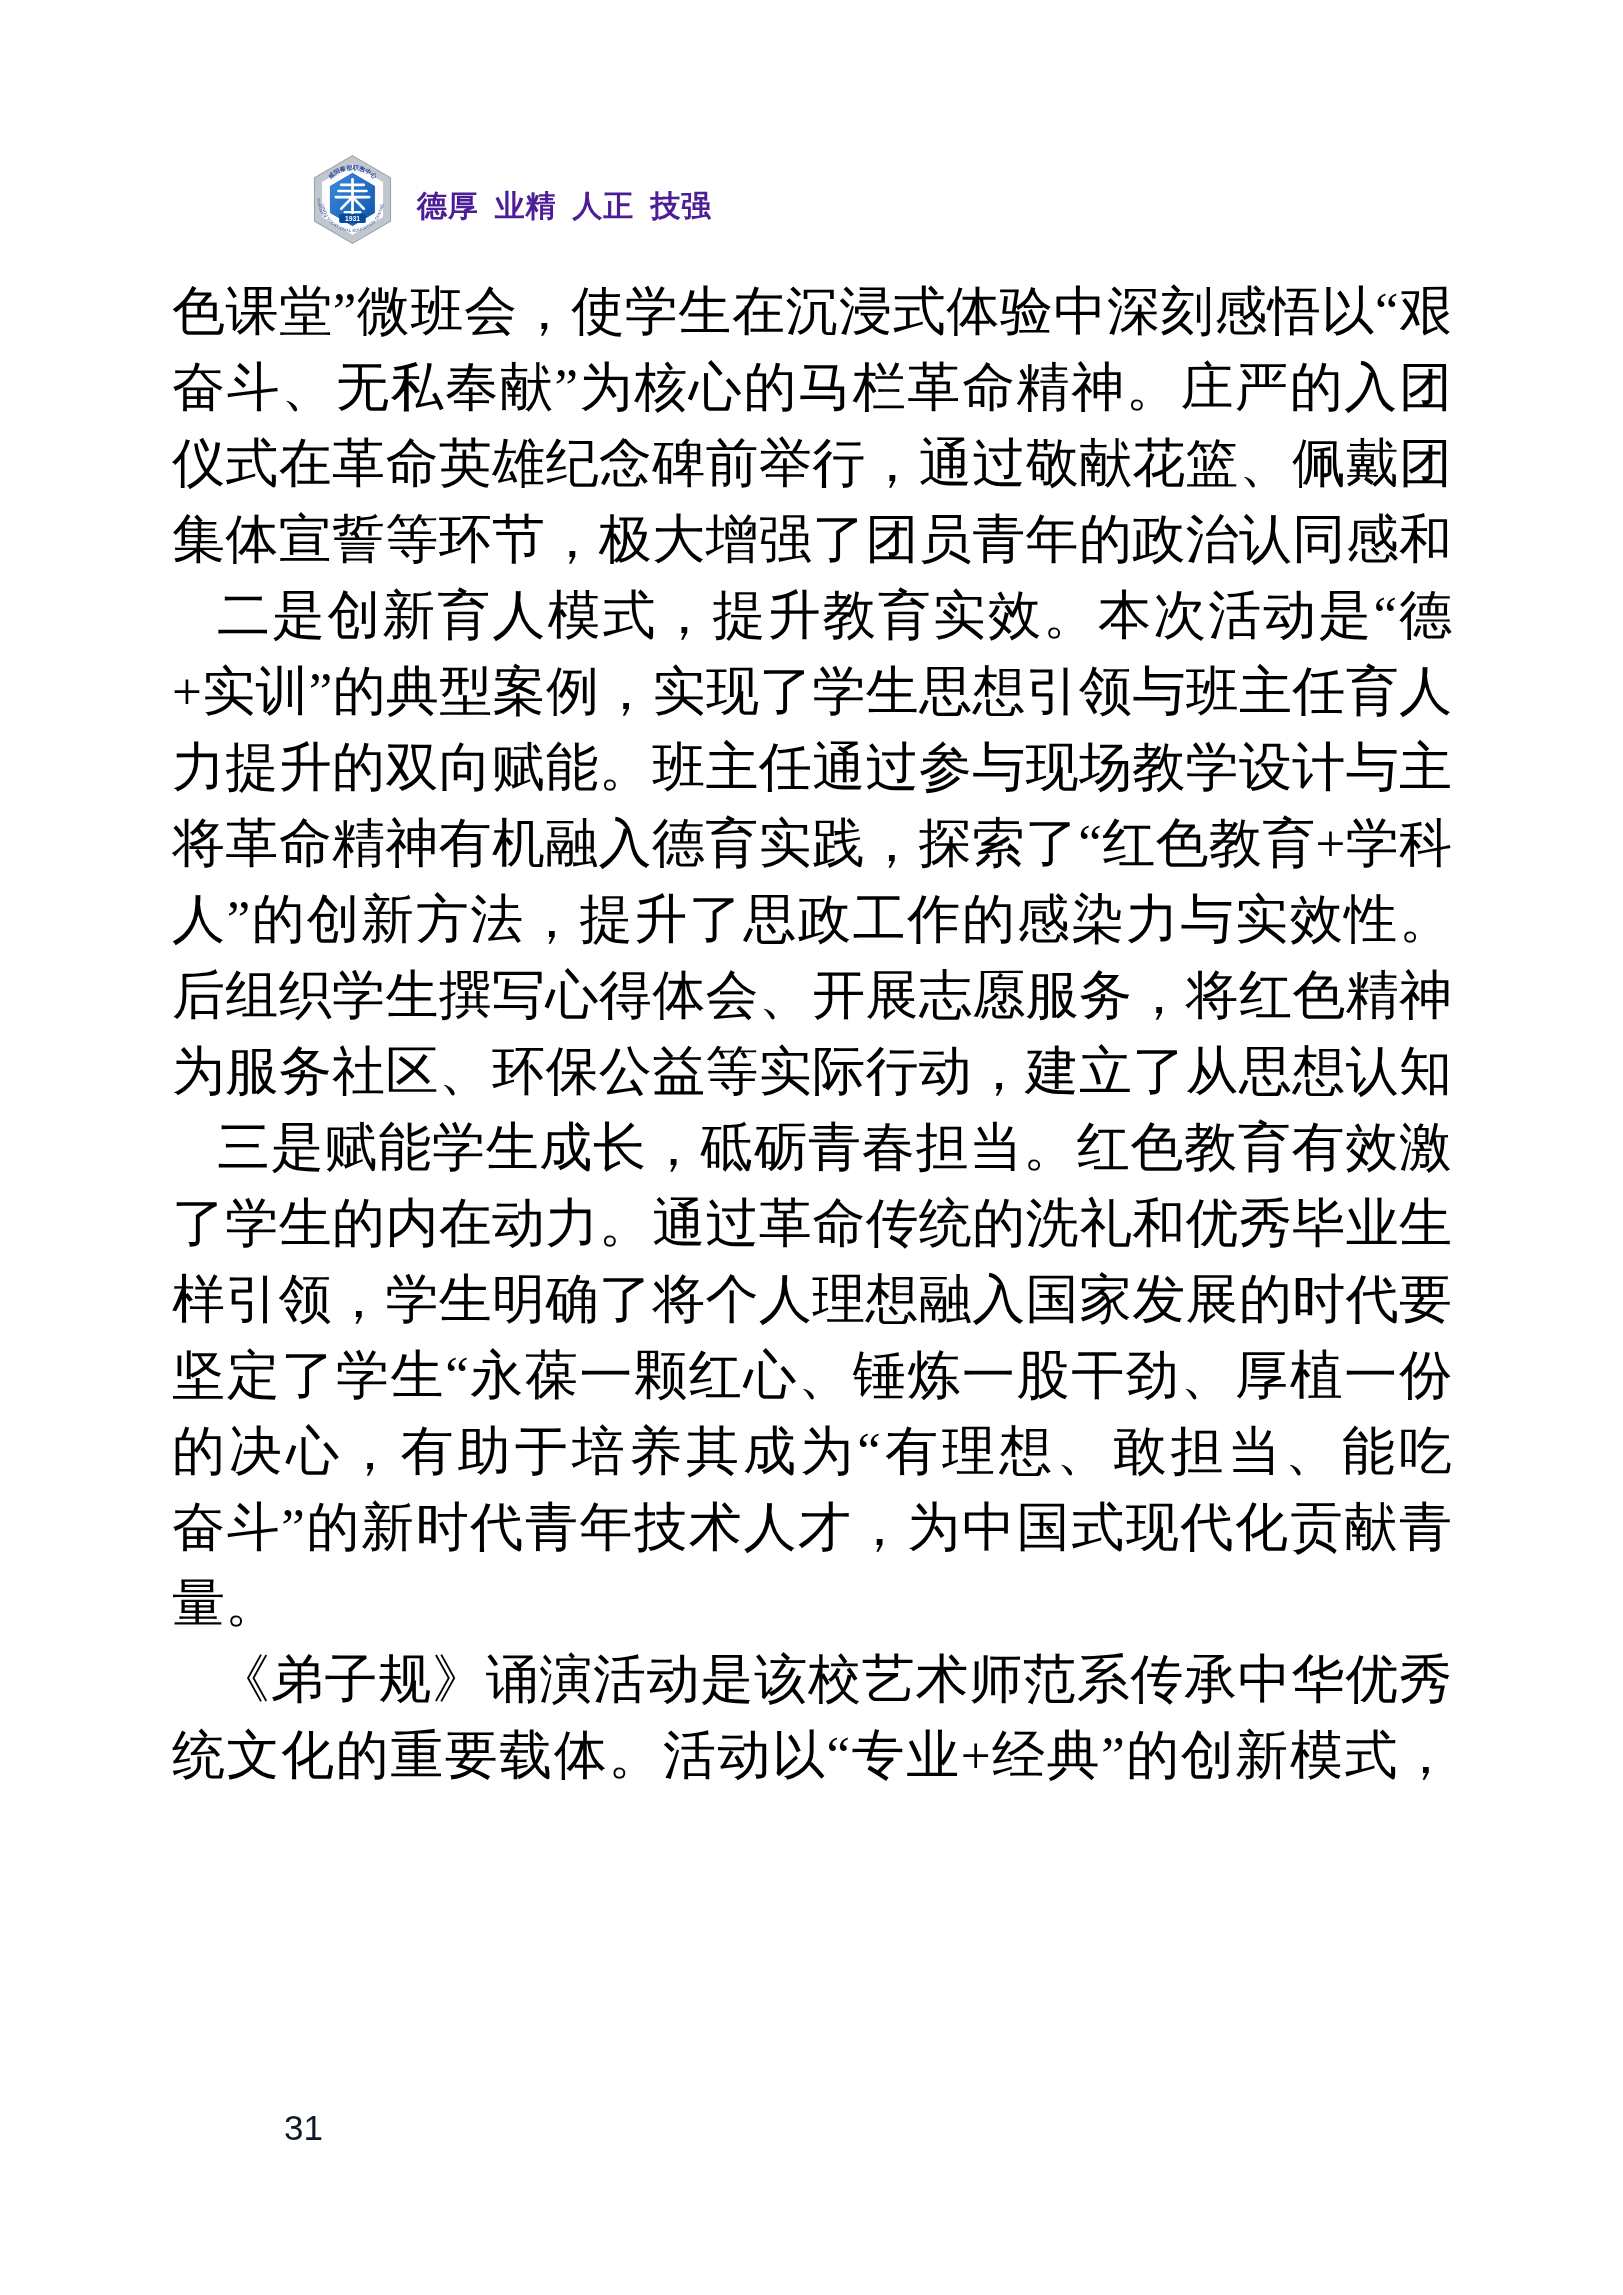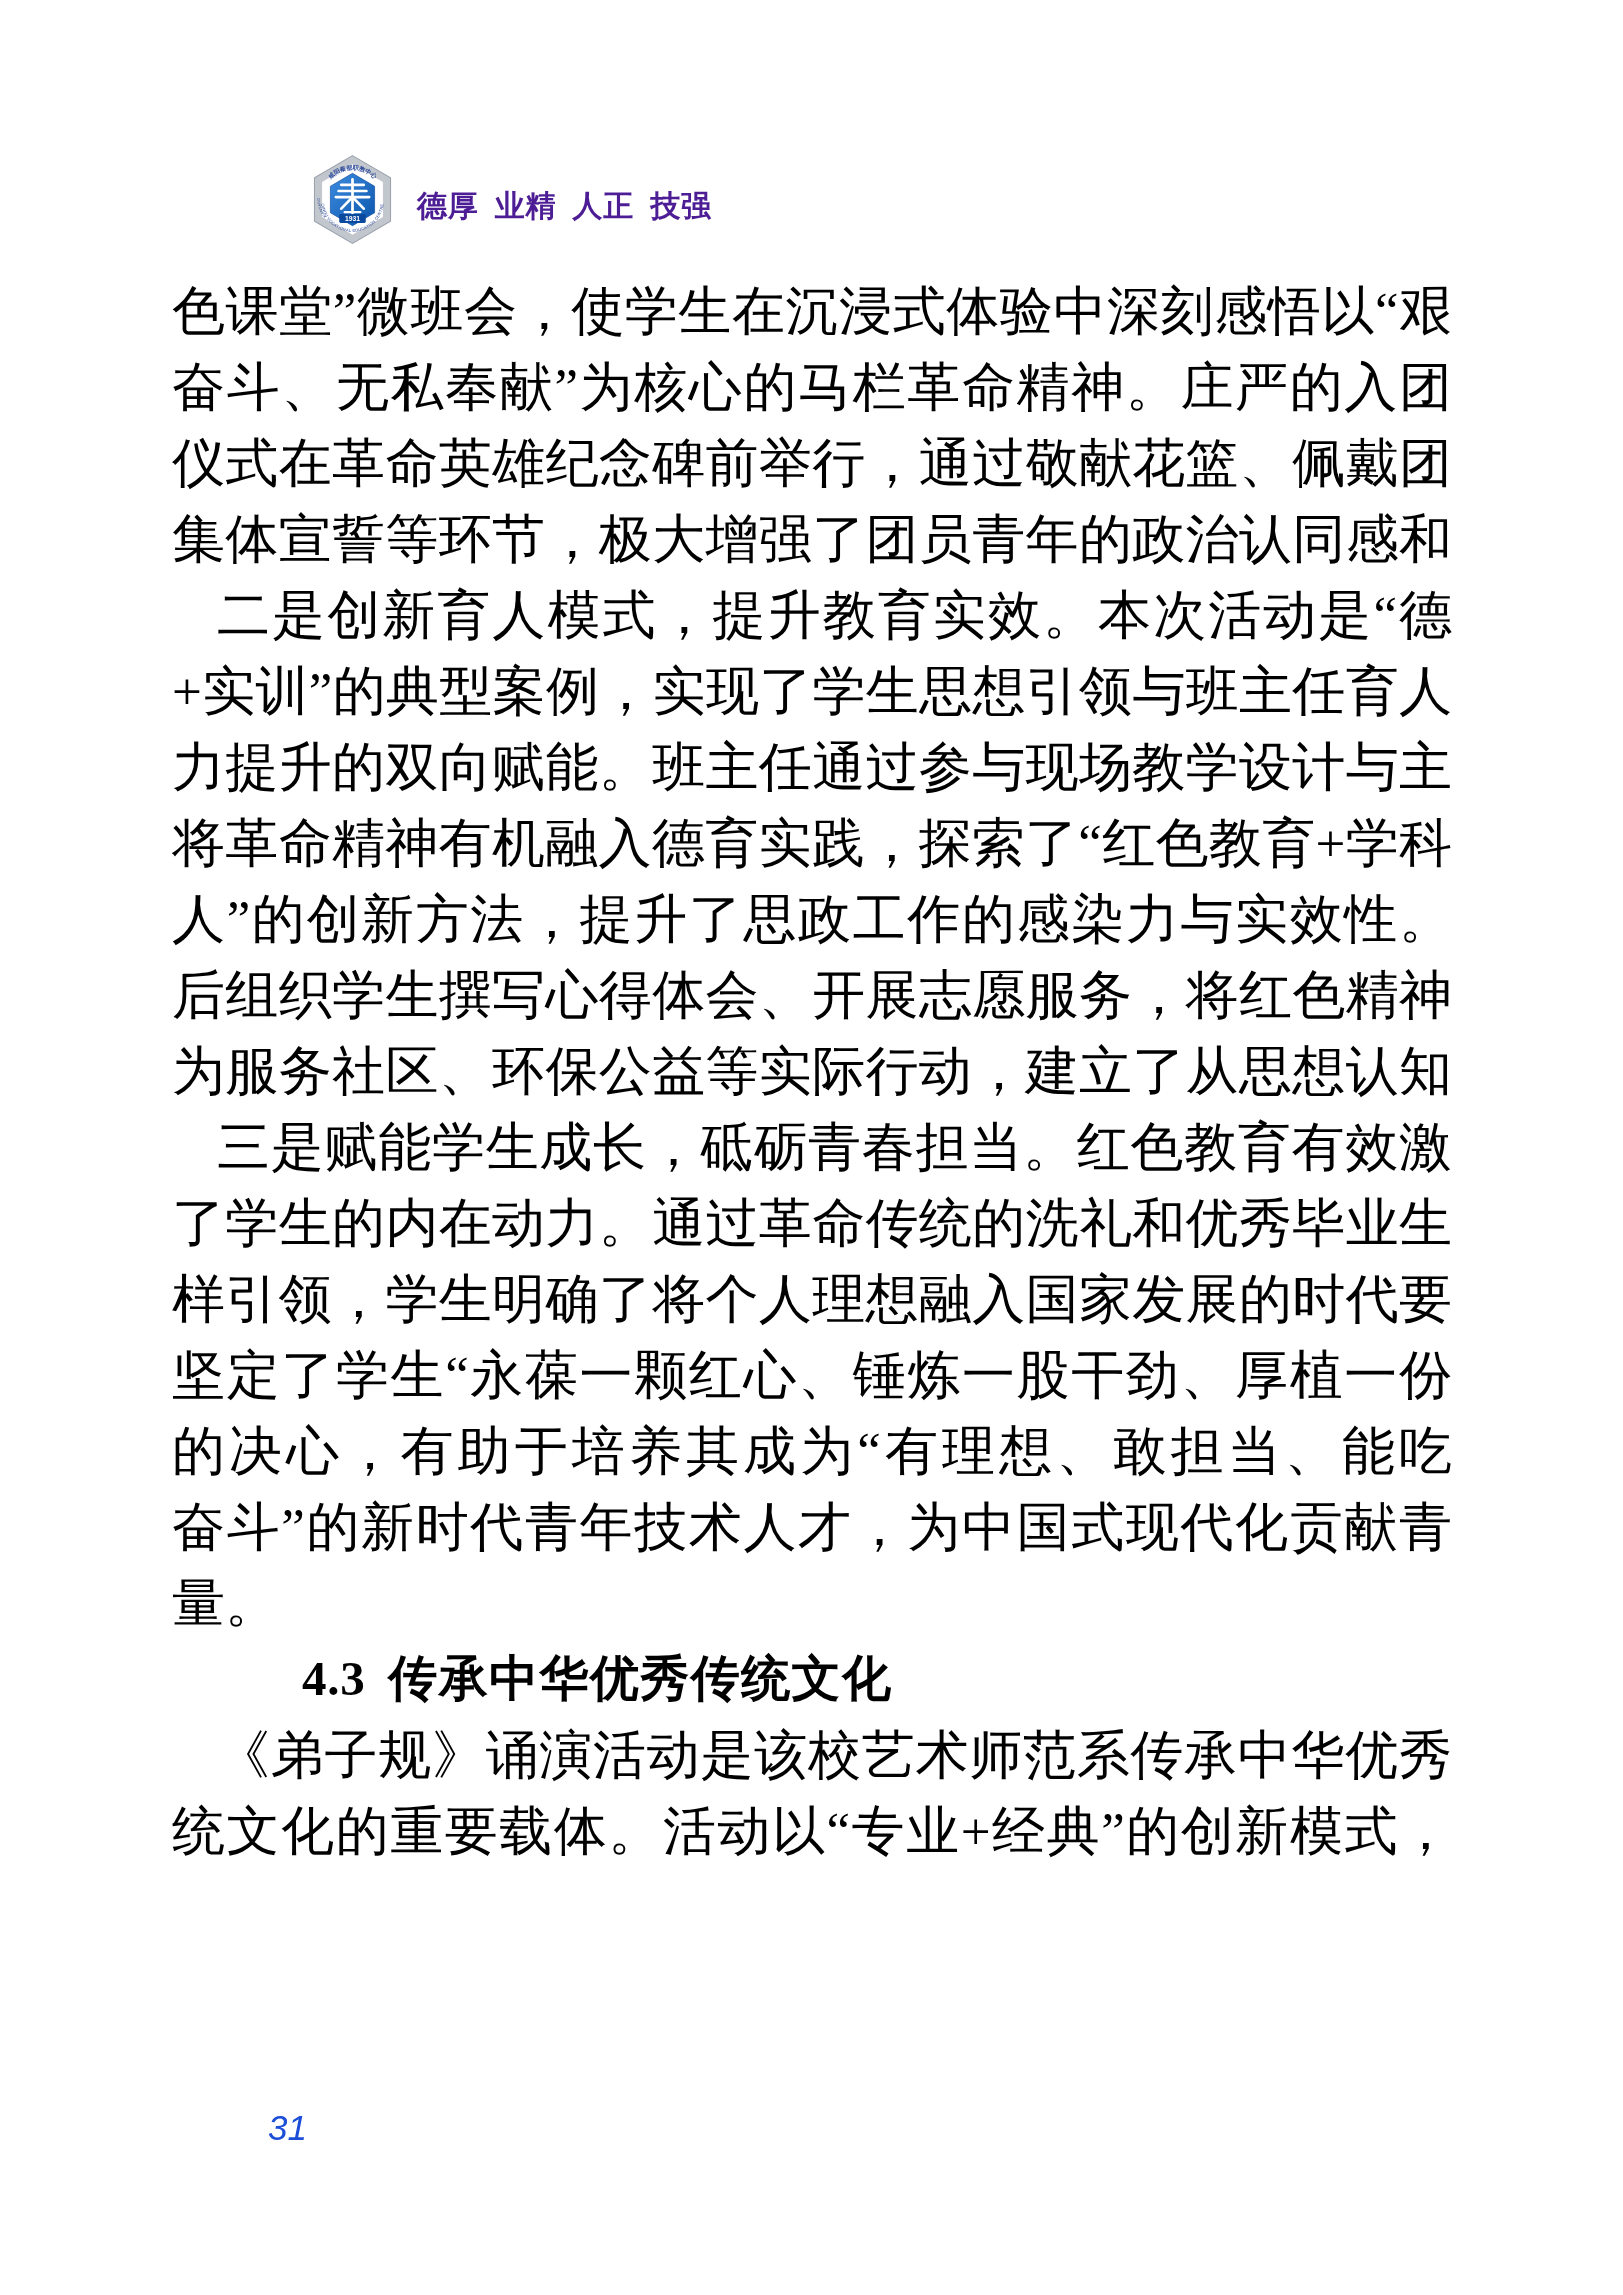--- a/index.html
+++ b/index.html
@@ -23,22 +23,22 @@
   .body-line.full{text-align-last:justify;}
   .body-line.indent{text-indent:45px;}
   .heading-line{
     font-size:49px;line-height:76px;height:76px;overflow:hidden;
     font-weight:bold;padding-left:130px;
   }
   .heading-num{font-family:"Liberation Serif","DejaVu Serif",serif;margin-right:23px;letter-spacing:0.7px;}
   .heading-title{letter-spacing:1.4px;}
   
   .pageno{
-    position:absolute;left:268px;top:2109px;font-size:35px;line-height:38px;
-    font-family:"Liberation Sans","DejaVu Sans",sans-serif;color:#1d4ed8;font-style:italic;
+    position:absolute;left:284px;top:2109px;font-size:35px;line-height:38px;
+    font-family:"Liberation Sans","DejaVu Sans",sans-serif;color:#0f172a;
   }
 </style>
 </head>
 <body>
 
 <div class="page">
 
   <div>
 
     <svg class="logo" viewBox="0 0 127 131">
@@ -98,21 +98,20 @@
       <div class="body-line full">人”的创新方法，提升了思政工作的感染力与实效性。活动</div>
       <div class="body-line full">后组织学生撰写心得体会、开展志愿服务，将红色精神转化</div>
       <div class="body-line full">为服务社区、环保公益等实际行动，建立了从思想认知到行</div>
       <div class="body-line full indent">三是赋能学生成长，砥砺青春担当。红色教育有效激发</div>
       <div class="body-line full">了学生的内在动力。通过革命传统的洗礼和优秀毕业生的榜</div>
       <div class="body-line full">样引领，学生明确了将个人理想融入国家发展的时代要求，</div>
       <div class="body-line full">坚定了学生“永葆一颗红心、锤炼一股干劲、厚植一份情怀”</div>
       <div class="body-line full">的决心，有助于培养其成为“有理想、敢担当、能吃苦、肯</div>
       <div class="body-line full">奋斗”的新时代青年技术人才，为中国式现代化贡献青春力</div>
       <div class="body-line">量。</div>
-      <div class="heading-line"><span class="heading-num">4.3</span><span class="heading-title">传承中华优秀传统文化</span></div>
       <div class="body-line full indent">《弟子规》诵演活动是该校艺术师范系传承中华优秀传</div>
       <div class="body-line full">统文化的重要载体。活动以“专业+经典”的创新模式，推</div>
     </div>
 
   <div class="pageno">31</div>
 
 </div>
 
 
 </body></html>

